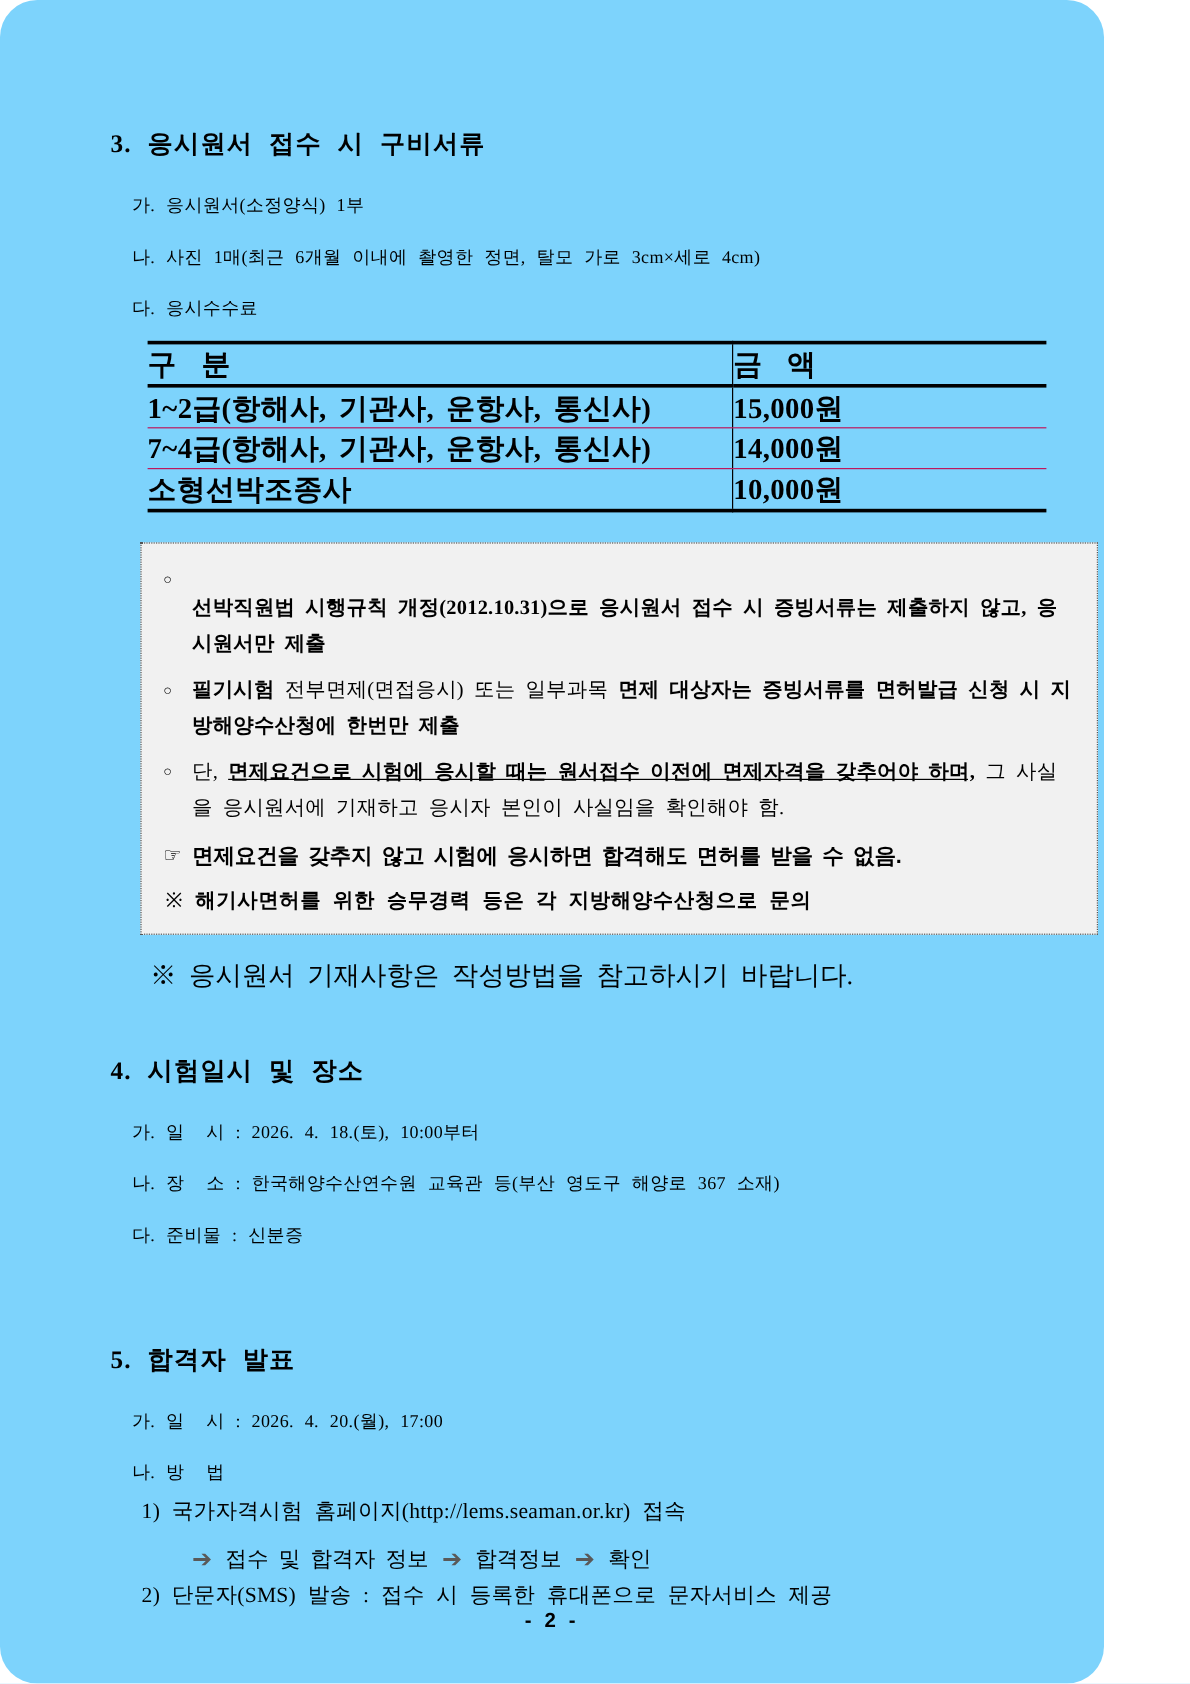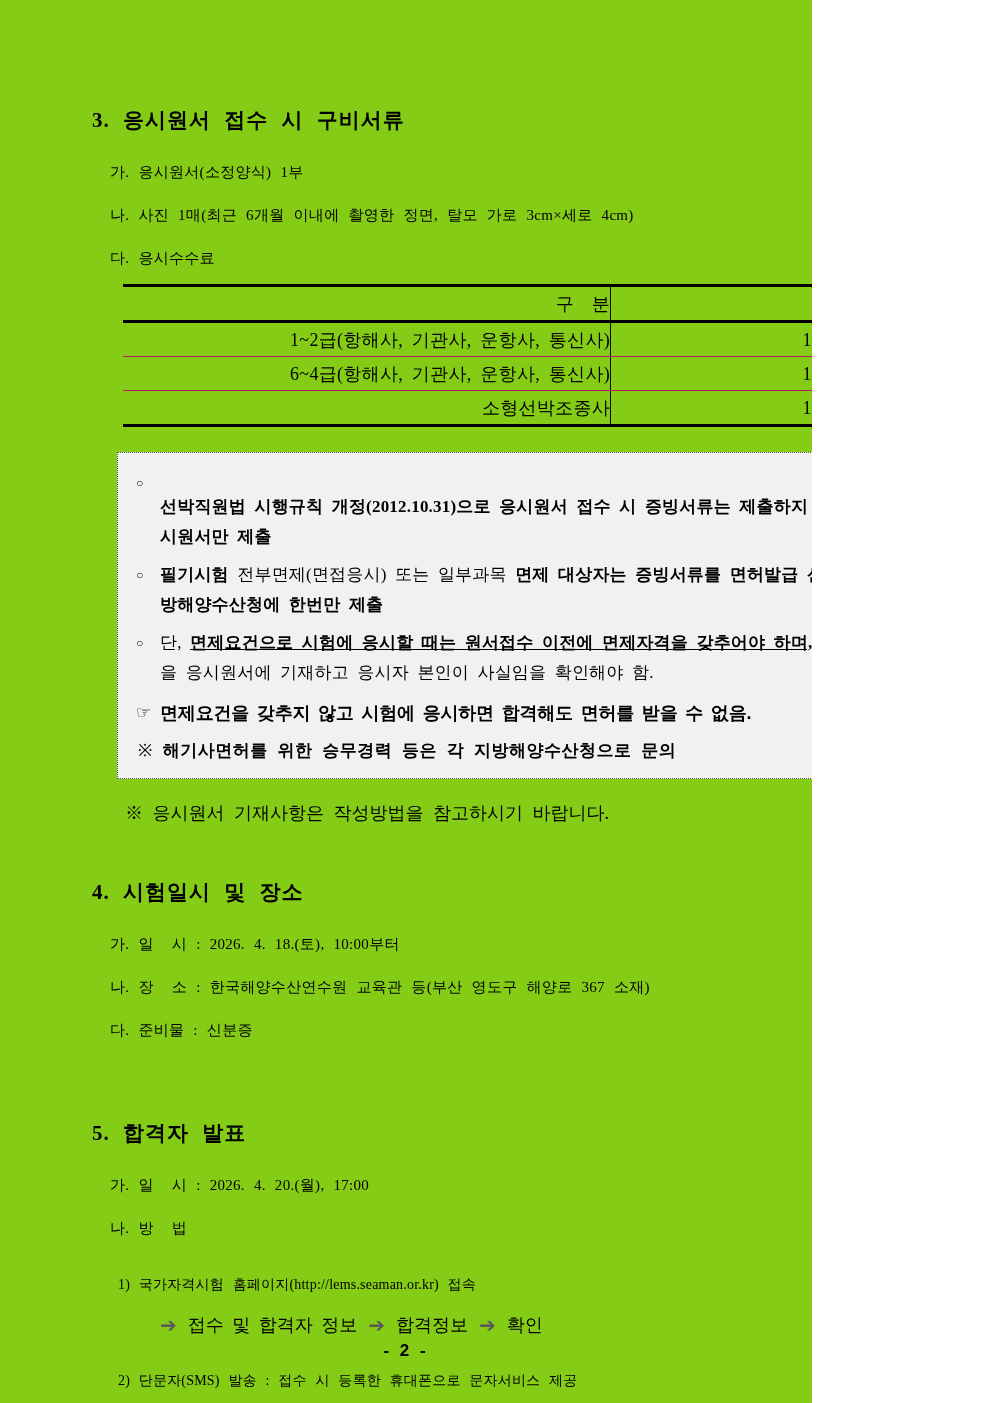--- a/index.html
+++ b/index.html
@@ -1,22 +1,23 @@
 <!DOCTYPE html>
 <html><head>
 <meta charset="utf-8">
 <style>
   html, body { margin:0; padding:0; background:#ffffff; }
   .doc {
     position:relative;
-    width:812px; height:1403px;
-    background:#84cc16;
+    width:920px; height:1403px;
+    background:#7dd3fc;
     color:#000;
     font-family:"Liberation Serif","DejaVu Serif",serif;
     overflow:hidden;
+    border-radius:31px;
   }
   .page { padding:106px 56px 0 92px; }
 
   .sec-title {
     font-size:21px; font-weight:bold;
     letter-spacing:1px; word-spacing:7px;
     line-height:28px; margin:0;
     white-space:pre-wrap;
   }
   .sec-gap4 { margin-top:52px; }
@@ -30,22 +31,22 @@
   }
   .item.first { margin-top:25px; }
 
   
   .fee-table {
     border-collapse:collapse; table-layout:fixed;
     width:749px; margin:13px 0 0 31px;
     border-top:3px solid #000; border-bottom:3px solid #000;
   }
   .fee-table th, .fee-table td {
-    height:33px; padding:0; text-align:right;
-    font-size:18px; font-weight:normal;
+    height:33px; padding:0; text-align:left;
+    font-size:24px; font-weight:bold;
     letter-spacing:0.3px; word-spacing:4px;
     white-space:pre-wrap;
   }
   .fee-table th { border-bottom:3px solid #000; }
   .fee-table td { border-bottom:1px solid #be185d; }
   .fee-table th:first-child, .fee-table td:first-child {
     width:487px; border-right:1px solid #000;
   }
 
   
@@ -77,28 +78,28 @@
   .pointer-line .marker { font-size:17px; margin-right:9px; font-weight:normal; }
   .ref-line {
     display:flex; align-items:center;
     margin:9px 0 0 2px;
     font-weight:bold; font-size:17px; line-height:28px;
     word-spacing:5px; letter-spacing:0.5px;
   }
   .ref-line .marker { margin-right:10px; font-weight:normal; }
 
   .note-line {
-    font-size:18px; line-height:26px;
+    font-size:22px; line-height:26px;
     margin:21px 0 0 33px;
     word-spacing:5px; white-space:pre-wrap;
   }
 
   .method {
-    font-size:14px; line-height:26px;
-    margin:31px 0 0 26px;
+    font-size:18px; line-height:26px;
+    margin:5px 0 0 26px;
     word-spacing:5px; letter-spacing:0.2px;
     white-space:pre-wrap;
   }
   .flow-line {
     display:flex; align-items:center; gap:11px;
     margin:15px 0 0 68px;
     font-size:18px; word-spacing:4px;
   }
   .flow-line .arrow {
     color:#595959; font-size:20px; font-weight:bold;
@@ -129,21 +130,21 @@
           <th>구  분</th>
           <th>금  액</th>
         </tr>
       </thead>
       <tbody>
         <tr>
           <td>1~2급(항해사, 기관사, 운항사, 통신사)</td>
           <td>15,000원</td>
         </tr>
         <tr>
-          <td>6~4급(항해사, 기관사, 운항사, 통신사)</td>
+          <td>7~4급(항해사, 기관사, 운항사, 통신사)</td>
           <td>14,000원</td>
         </tr>
         <tr>
           <td>소형선박조종사</td>
           <td>10,000원</td>
         </tr>
       </tbody>
     </table>
 
 

